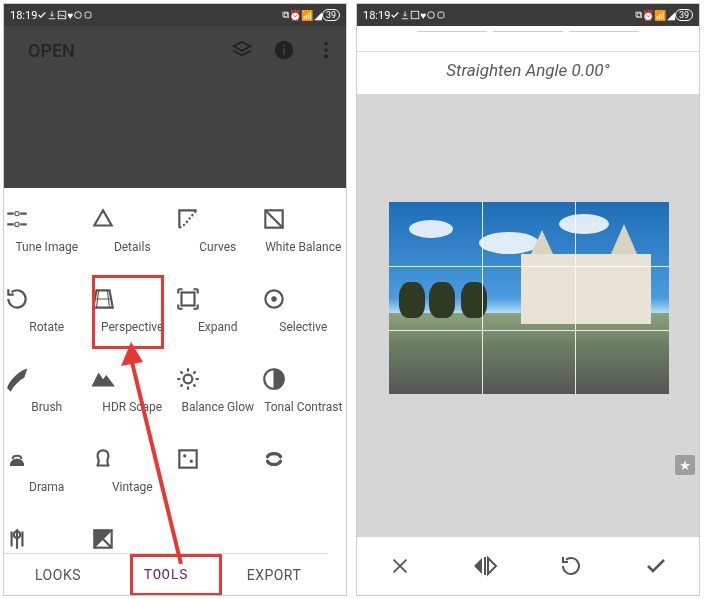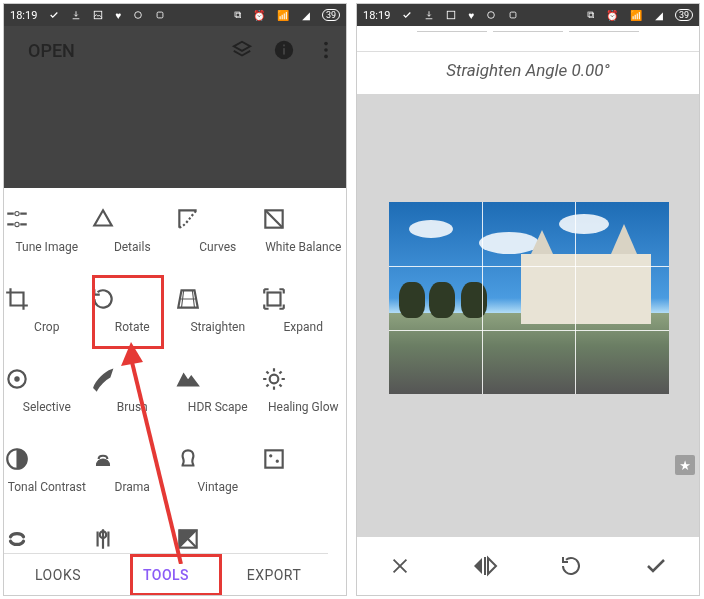--- a/index.html
+++ b/index.html
@@ -4,40 +4,40 @@
 <style>
   * { box-sizing: border-box; margin: 0; padding: 0; }
   body { font-family: -apple-system, Roboto, Arial, sans-serif; background: #fff; }
   .stage { position: relative; width: 704px; height: 599px; background: #fff; }
   .phone { position: absolute; top: 3px; width: 344px; height: 593px; border: 1px solid #ccc; background: #fff; overflow: hidden; }
   .phone-left { left: 3px; }
   .phone-right { left: 356px; }
 
   
   .statusbar { height: 22px; background: #3a3a3a; color: #fff; display: flex; justify-content: space-between; align-items: center; padding: 0 6px; font-size: 11px; }
-  .statusbar .left, .statusbar .right { display: flex; align-items: center; gap: 12px; }
+  .statusbar .left, .statusbar .right { display: flex; align-items: center; gap: 0; }
   .statusbar svg { display: block; }
 
   
   .dim-overlay { position: relative; height: 162px; background: #434343; }
   .dim-overlay .open { color: #222; font-size: 18px; font-weight: 500; padding: 14px 24px; opacity: .9; }
   .dim-overlay .top-icons { position: absolute; top: 10px; right: 6px; display: flex; gap: 14px; color: #222; }
   .dim-overlay .top-icons .ic { width: 28px; height: 28px; display: flex; align-items: center; justify-content: center; }
 
   
   .tool-sheet { position: absolute; left: 0; right: 0; top: 184px; bottom: 42px; background: #fff; padding-top: 18px; overflow: hidden; }
   .tool-grid { display: grid; grid-template-columns: repeat(4, 1fr); row-gap: 14px; }
   .tool { display: flex; flex-direction: column; gap: 9px; color: #555; font-size: 12px; text-align: center; height: 66px; cursor: pointer; }
   .tool .label { line-height: 1.1; }
   .tool svg { width: 26px; height: 26px; }
 
   
   .bottom-tabs { position: absolute; bottom: 0; left: 0; right: 18px; height: 42px; background: #fff; border-top: 1px solid #ddd; display: flex; }
   .tab { flex: 1; display: flex; align-items: center; justify-content: center; font-size: 14px; letter-spacing: .5px; color: #555; cursor: pointer; }
-  .tab.active { color: #8b5cf6; font-weight: 500; }
+  .tab.active { color: #701a75; font-weight: 500; font-family: Liberation Mono, monospace; }
 
   
   .hl { position: absolute; border: 3px solid #e53935; pointer-events: none; }
 
   
   .arrow { position: absolute; pointer-events: none; }
 
   
   .tab-strip { height: 26px; border-bottom: 1px solid #ddd; display: flex; align-items: flex-start; padding-top: 2px; justify-content: center; gap: 6px; }
   .tab-strip div { width: 70px; height: 4px; background: transparent; border-bottom: 1px solid #ccc; }
@@ -152,37 +152,31 @@
           </div>
           <div class="tool">
             <svg viewBox="0 0 24 24" fill="none" stroke="#555">
               <rect x="4" y="4" width="16" height="16" stroke-width="2"></rect>
               <path d="M4 4l16 16" stroke-width="2"></path>
             </svg>
             <div class="label">White Balance</div>
           </div>
           <div class="tool">
             <svg viewBox="0 0 24 24" fill="none" stroke="#555">
-              <path d="M6 2v16h16M18 22V6H2" stroke-width="2"></path>
-            </svg>
-            <div class="label">Crop</div>
-          </div>
-          <div class="tool">
-            <svg viewBox="0 0 24 24" fill="none" stroke="#555">
               <path d="M4 12a8 8 0 1 0 3-6.3" stroke-width="2"></path>
               <path d="M4 3v5h5" stroke-width="2"></path>
             </svg>
             <div class="label">Rotate</div>
           </div>
           <div class="tool">
             <svg viewBox="0 0 24 24" fill="none" stroke="#555">
               <path d="M6 4h12l3 16H3z" stroke-width="2"></path>
               <path d="M8 4l-2 16M16 4l2 16M5 12h14" stroke-width="1"></path>
             </svg>
-            <div class="label">Straighten</div>
+            <div class="label">Perspective</div>
           </div>
           <div class="tool">
             <svg viewBox="0 0 24 24" fill="none" stroke="#555">
               <rect x="6" y="6" width="12" height="12" stroke-width="2"></rect>
               <path d="M3 3h4M3 3v4M21 3h-4M21 3v4M3 21h4M3 21v-4M21 21h-4M21 21v-4" stroke-width="2"></path>
             </svg>
             <div class="label">Expand</div>
           </div>
           <div class="tool">
             <svg viewBox="0 0 24 24" fill="none" stroke="#555">
@@ -201,21 +195,21 @@
             <svg viewBox="0 0 24 24" fill="none" stroke="#555">
               <path d="M3 18l5-10 4 6 3-4 6 8z" stroke-width="2" fill="#555"></path>
             </svg>
             <div class="label">HDR Scape</div>
           </div>
           <div class="tool">
             <svg viewBox="0 0 24 24" fill="none" stroke="#555">
               <circle cx="12" cy="12" r="4" stroke-width="2"></circle>
               <path d="M12 2v3M12 19v3M2 12h3M19 12h3M5 5l2 2M17 17l2 2M19 5l-2 2M5 19l2-2" stroke-width="2"></path>
             </svg>
-            <div class="label">Healing Glow</div>
+            <div class="label">Balance Glow</div>
           </div>
           <div class="tool">
             <svg viewBox="0 0 24 24" fill="none" stroke="#555">
               <circle cx="12" cy="12" r="9" stroke-width="2"></circle>
               <path d="M12 3a9 9 0 0 1 0 18z" fill="#555"></path>
             </svg>
             <div class="label">Tonal Contrast</div>
           </div>
           <div class="tool">
             <svg viewBox="0 0 24 24" fill="none" stroke="#555">

